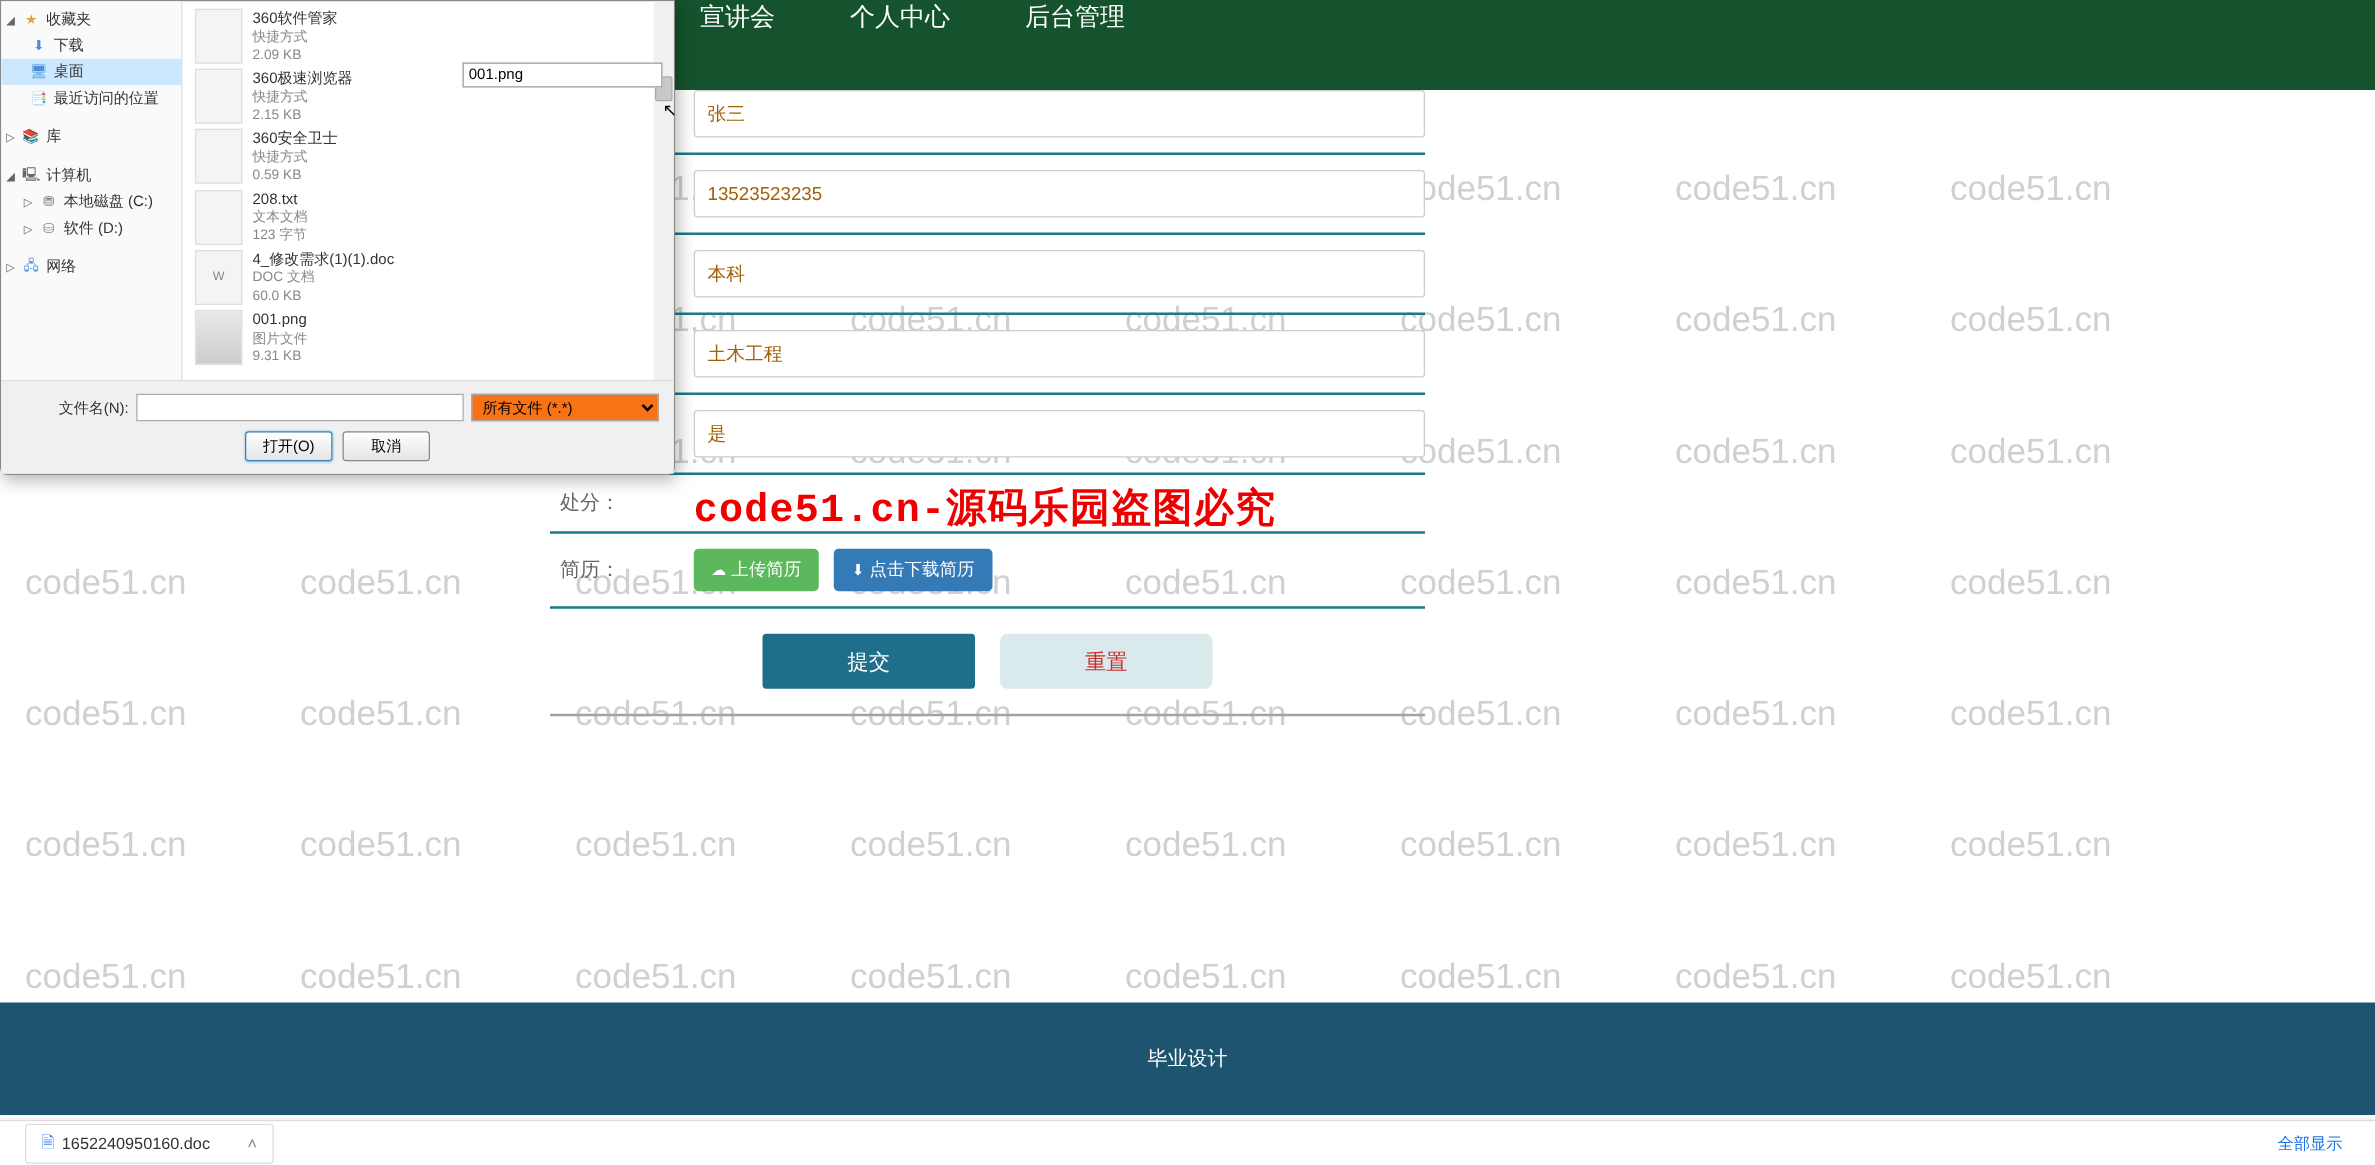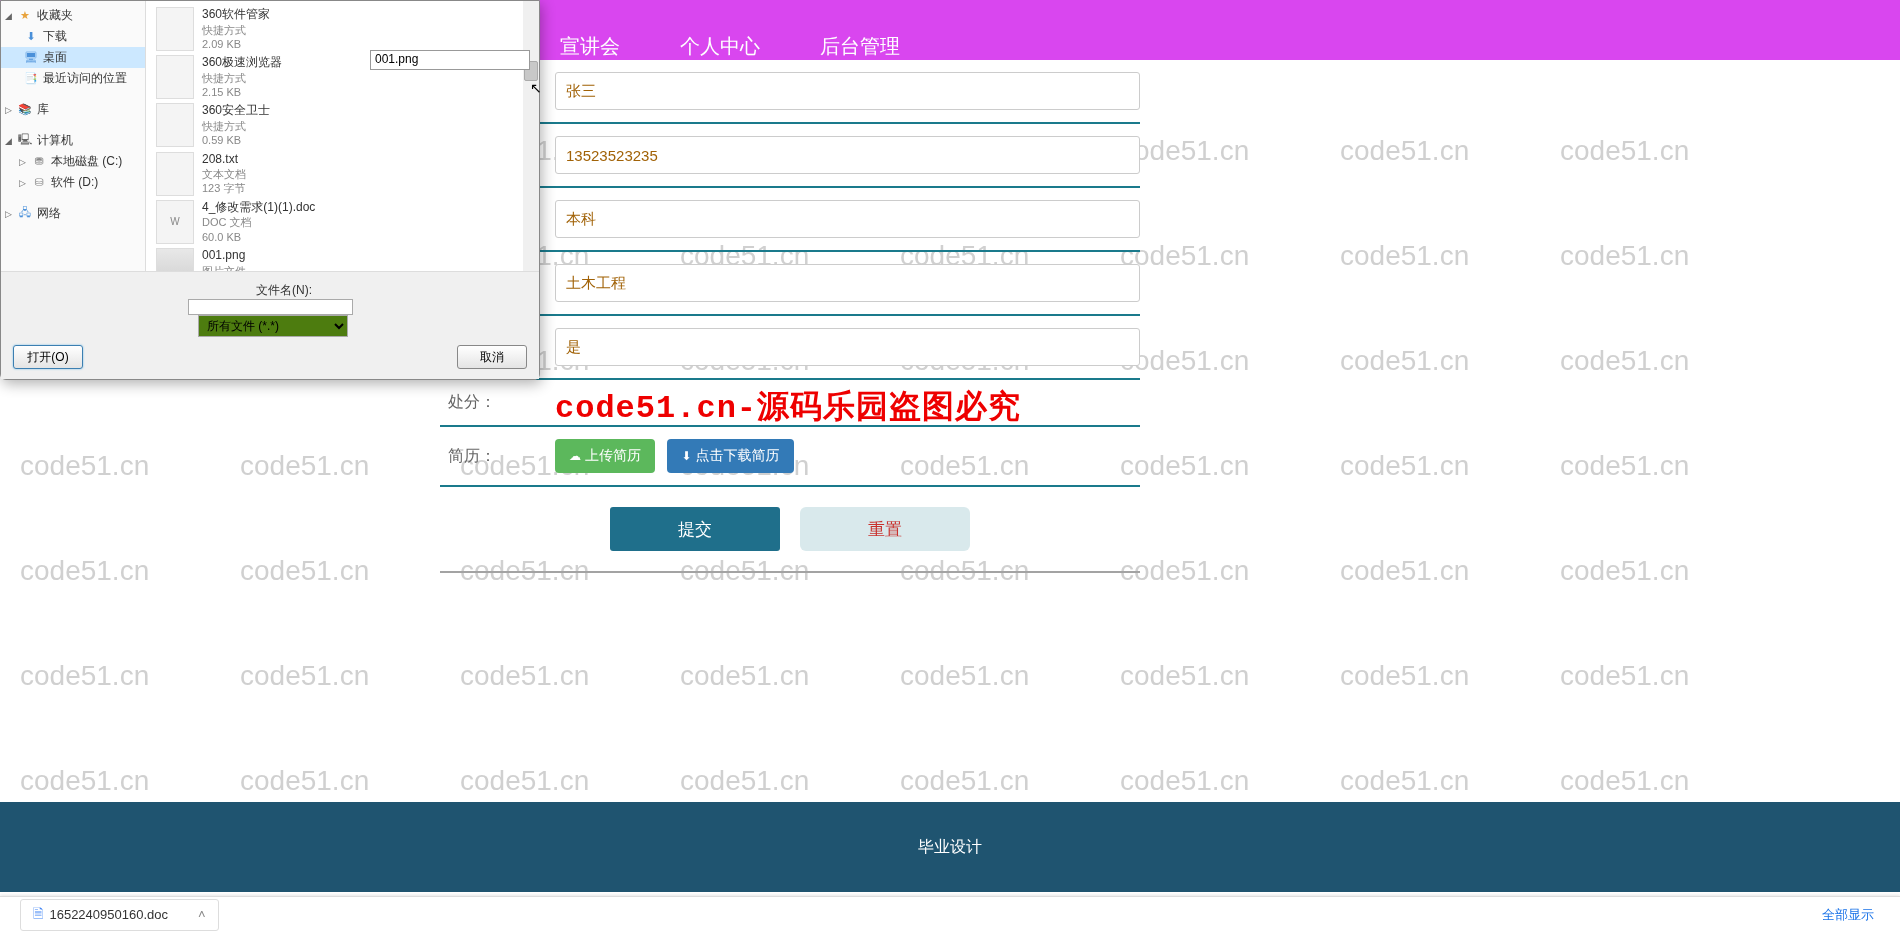--- a/index.html
+++ b/index.html
@@ -3,21 +3,21 @@
 <meta charset="utf-8">
 <style>
 * { margin: 0; padding: 0; box-sizing: border-box; font-family: "Microsoft YaHei", Arial, sans-serif; }
 body { width: 1900px; height: 932px; position: relative; background: #fff; overflow: hidden; }
 
 
 .watermark { position: absolute; color: #d0d0d0; font-size: 28px; pointer-events: none; z-index: 1; font-family: Arial; }
 .red-watermark { position: absolute; color: #e00; font-size: 32px; font-weight: bold; z-index: 100; pointer-events: none; letter-spacing: 1px; }
 
 
-.top-nav { position: absolute; top: 0; left: 0; right: 0; height: 60px; background: #d946ef; display: flex; align-items: flex-end; padding-left: 560px; z-index: 5; }
+.top-nav { position: absolute; top: 0; left: 0; right: 0; height: 72px; background: #14532d; display: flex; align-items: flex-start; padding-left: 560px; z-index: 5; }
 .top-nav a { color: #fff; font-size: 20px; margin-right: 60px; text-decoration: none; }
 
 
 .form-wrap { position: absolute; top: 60px; left: 440px; width: 700px; z-index: 5; }
 .form-row { display: flex; align-items: center; padding: 12px 0; border-bottom: 2px solid #1a7a8c; }
 .form-label { width: 115px; color: #666; font-size: 16px; padding-left: 8px; }
 .form-input { flex: 1; height: 38px; border: 1px solid #ccc; border-radius: 3px; padding: 0 10px; font-size: 15px; color: #a16207; }
 .btn { display: inline-flex; align-items: center; padding: 8px 14px; border-radius: 4px; font-size: 14px; cursor: pointer; border: none; }
 .btn-upload { background: #5cb85c; color: #fff; margin-right: 8px; }
 .btn-download { background: #337ab7; color: #fff; }
@@ -46,25 +46,25 @@
 .fd-group-gap { height: 10px; }
 .fd-list { flex: 1; padding: 4px; overflow-y: auto; position: relative; }
 .fd-file { display: flex; padding: 2px 6px; cursor: pointer; }
 .fd-file-icon { width: 38px; height: 44px; background: #f4f4f4; border: 1px solid #ddd; margin-right: 8px; display:flex; align-items:center; justify-content:center; font-size: 10px; color: #888;}
 .fd-file-icon.img { background: linear-gradient(#e8e8e8, #ccc); }
 .fd-file-meta { font-size: 12px; color: #333; line-height: 1.3; }
 .fd-file-meta .sub { color: #888; font-size: 11px; }
 .fd-scrollbar-track { position: absolute; right: 0; top: 0; bottom: 0; width: 16px; background: #f0f0f0; }
 .fd-scrollbar-thumb { position: absolute; right: 1px; top: 60px; width: 14px; height: 20px; background: #c8c8c8; border: 1px solid #aaa; border-radius: 2px;}
 .fd-footer { padding: 10px 12px; background: #f0f0f0; border-top: 1px solid #ddd; }
-.fd-frow { display: flex; align-items: center; margin-bottom: 8px; flex-direction: column; }
+.fd-frow { display: flex; align-items: center; margin-bottom: 8px; }
 .fd-frow label { font-size: 12px; color: #333; margin-right: 6px; width: 90px; text-align: right;}
 .fd-combo { flex: 1; height: 22px; border: 1px solid #aaa; background: #fff; font-size: 12px; padding: 0 4px; }
-.fd-filter { width: 150px; height: 22px; border: 1px solid #aaa; background: #4d7c0f; font-size: 12px; margin-left: 6px; padding: 0 4px; }
-.fd-btnrow { display: flex; justify-content: space-between; gap: 8px; }
+.fd-filter { width: 150px; height: 22px; border: 1px solid #aaa; background: #f97316; font-size: 12px; margin-left: 6px; padding: 0 4px; }
+.fd-btnrow { display: flex; justify-content: center; gap: 8px; }
 .fd-btn { width: 70px; height: 24px; font-size: 12px; border: 1px solid #888; background: linear-gradient(#fff, #e4e4e4); border-radius: 3px; cursor: pointer; }
 .fd-btn.primary { border: 1px solid #3c7fb1; box-shadow: 0 0 2px #6bb8e6; }
 .fd-filename-preview { position: absolute; top: 50px; left: 370px; width: 160px; height: 20px; background: #fff; border: 1px solid #999; font-size: 12px; padding: 1px 4px; z-index: 55; }
 .cursor-ptr { position: absolute; top: 80px; left: 530px; font-size: 14px; z-index: 56; color: #000;}
 </style>
 </head>
 <body>
 
 <div id="wm-container">
     <div class="watermark" style="top: 30px; left: 20px;">code51.cn</div>

